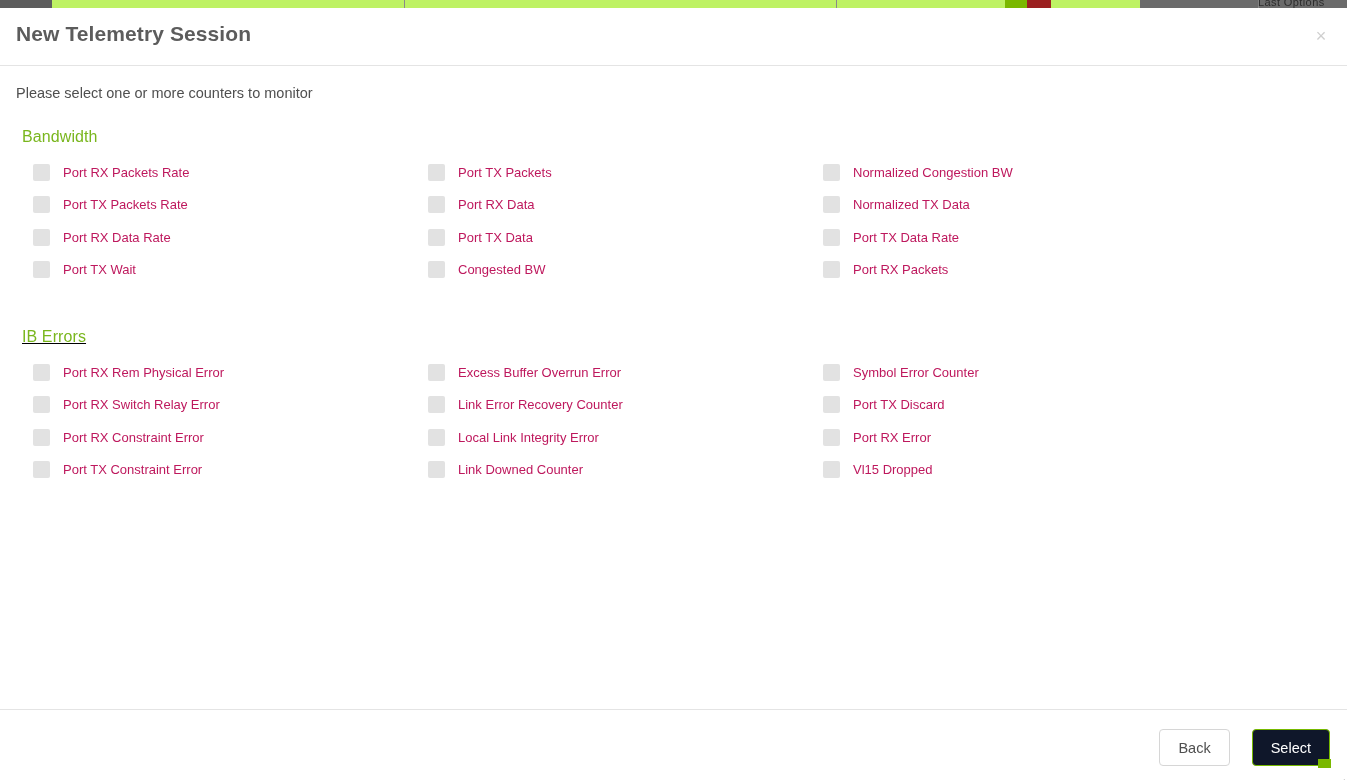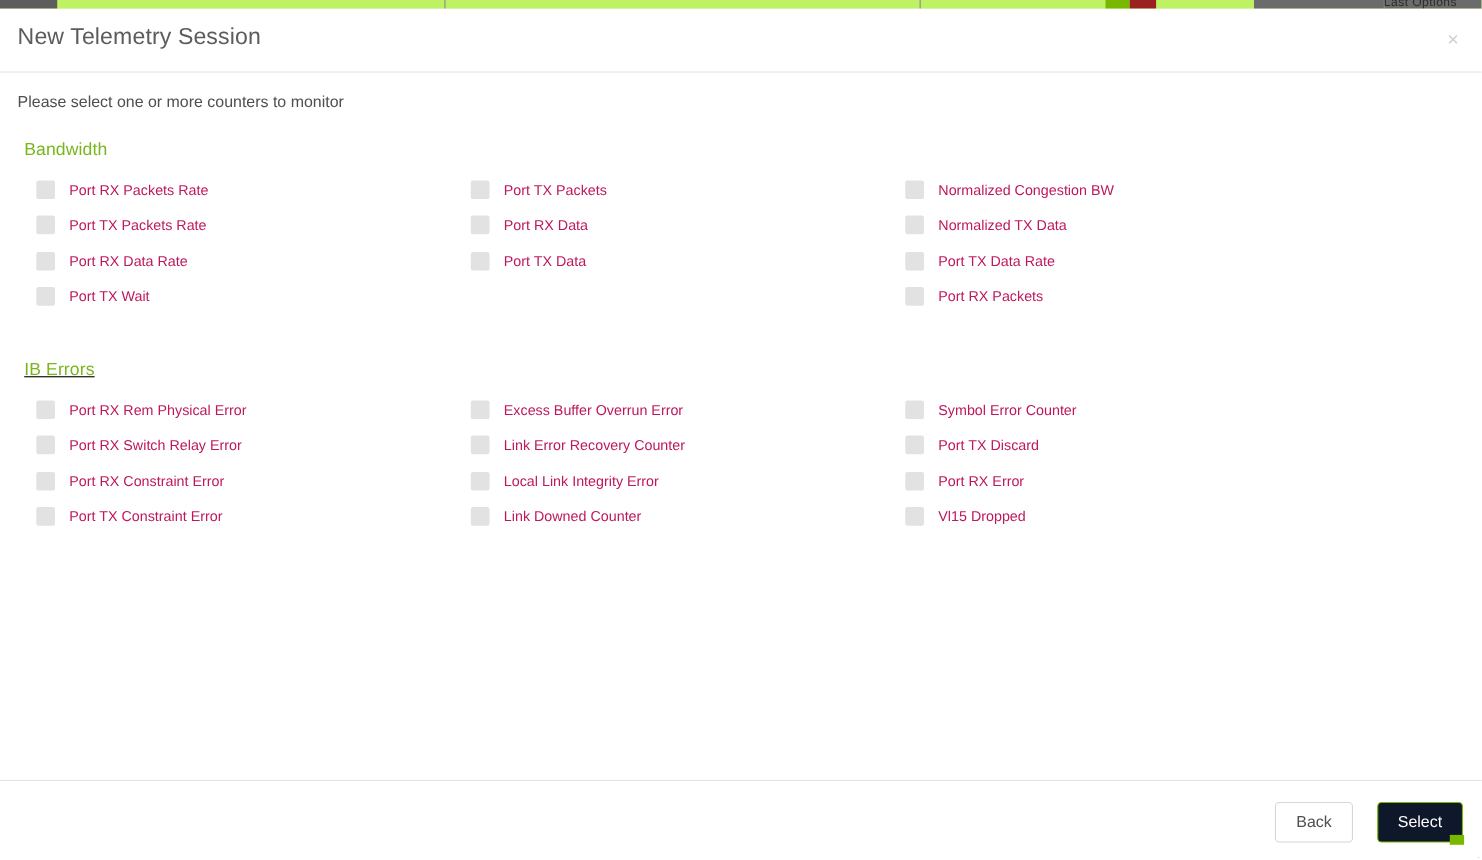--- a/index.html
+++ b/index.html
@@ -60,21 +60,21 @@
     position: relative;
     height: 58px;
     border-bottom: 1px solid #e4e4e4;
     box-sizing: border-box;
   }
   .modal-title {
     position: absolute;
     left: 16px;
     top: 14px;
     font-size: 21px;
-    font-weight: 400;
+    font-weight: 700;
     color: #5c5c5c;
     letter-spacing: 0.1px;
   }
   .close-icon {
     position: absolute;
     right: 16px;
     top: 18px;
     width: 20px;
     height: 20px;
     line-height: 20px;
@@ -266,20 +266,24 @@
             <span class="counter-label">Port TX Packets</span>
           </div>
           <div class="counter-row">
             <span class="cb"></span>
             <span class="counter-label">Port RX Data</span>
           </div>
           <div class="counter-row">
             <span class="cb"></span>
             <span class="counter-label">Port TX Data</span>
           </div>
+          <div class="counter-row">
+            <span class="cb"></span>
+            <span class="counter-label">Congested BW</span>
+          </div>
         </div>
 
         <div class="col col-3">
           <div class="counter-row">
             <span class="cb"></span>
             <span class="counter-label">Normalized Congestion BW</span>
           </div>
           <div class="counter-row">
             <span class="cb"></span>
             <span class="counter-label">Normalized TX Data</span>

